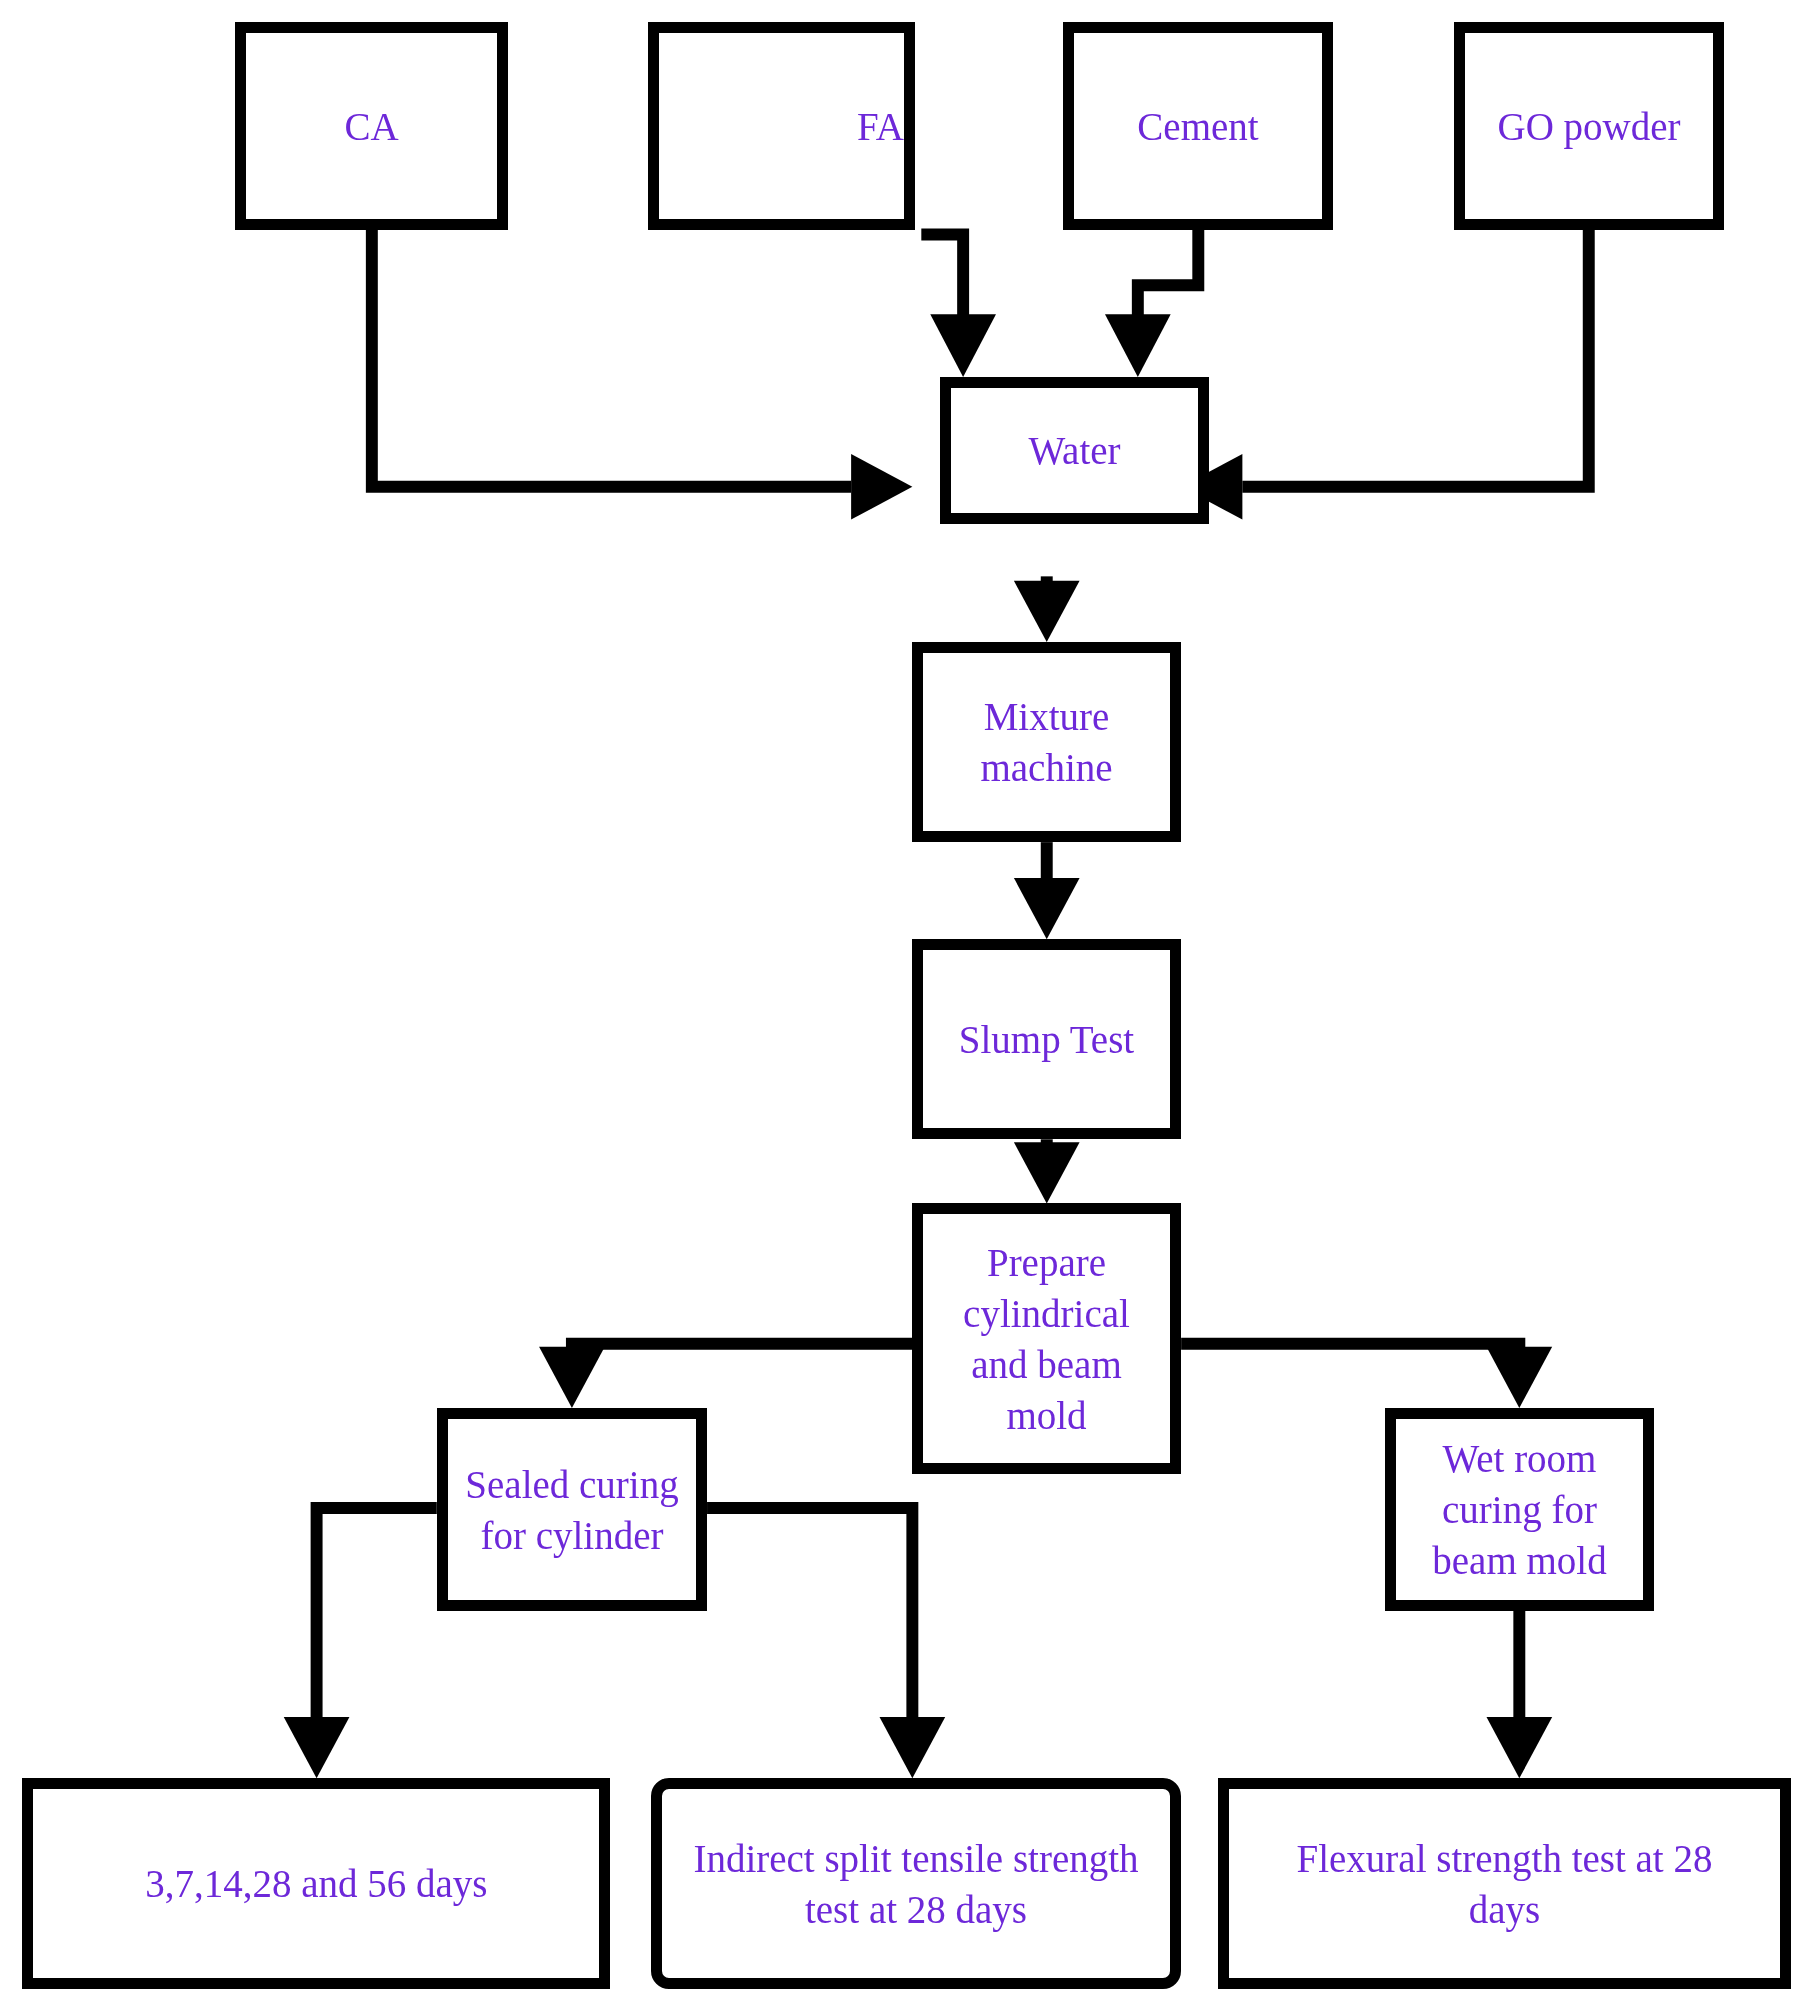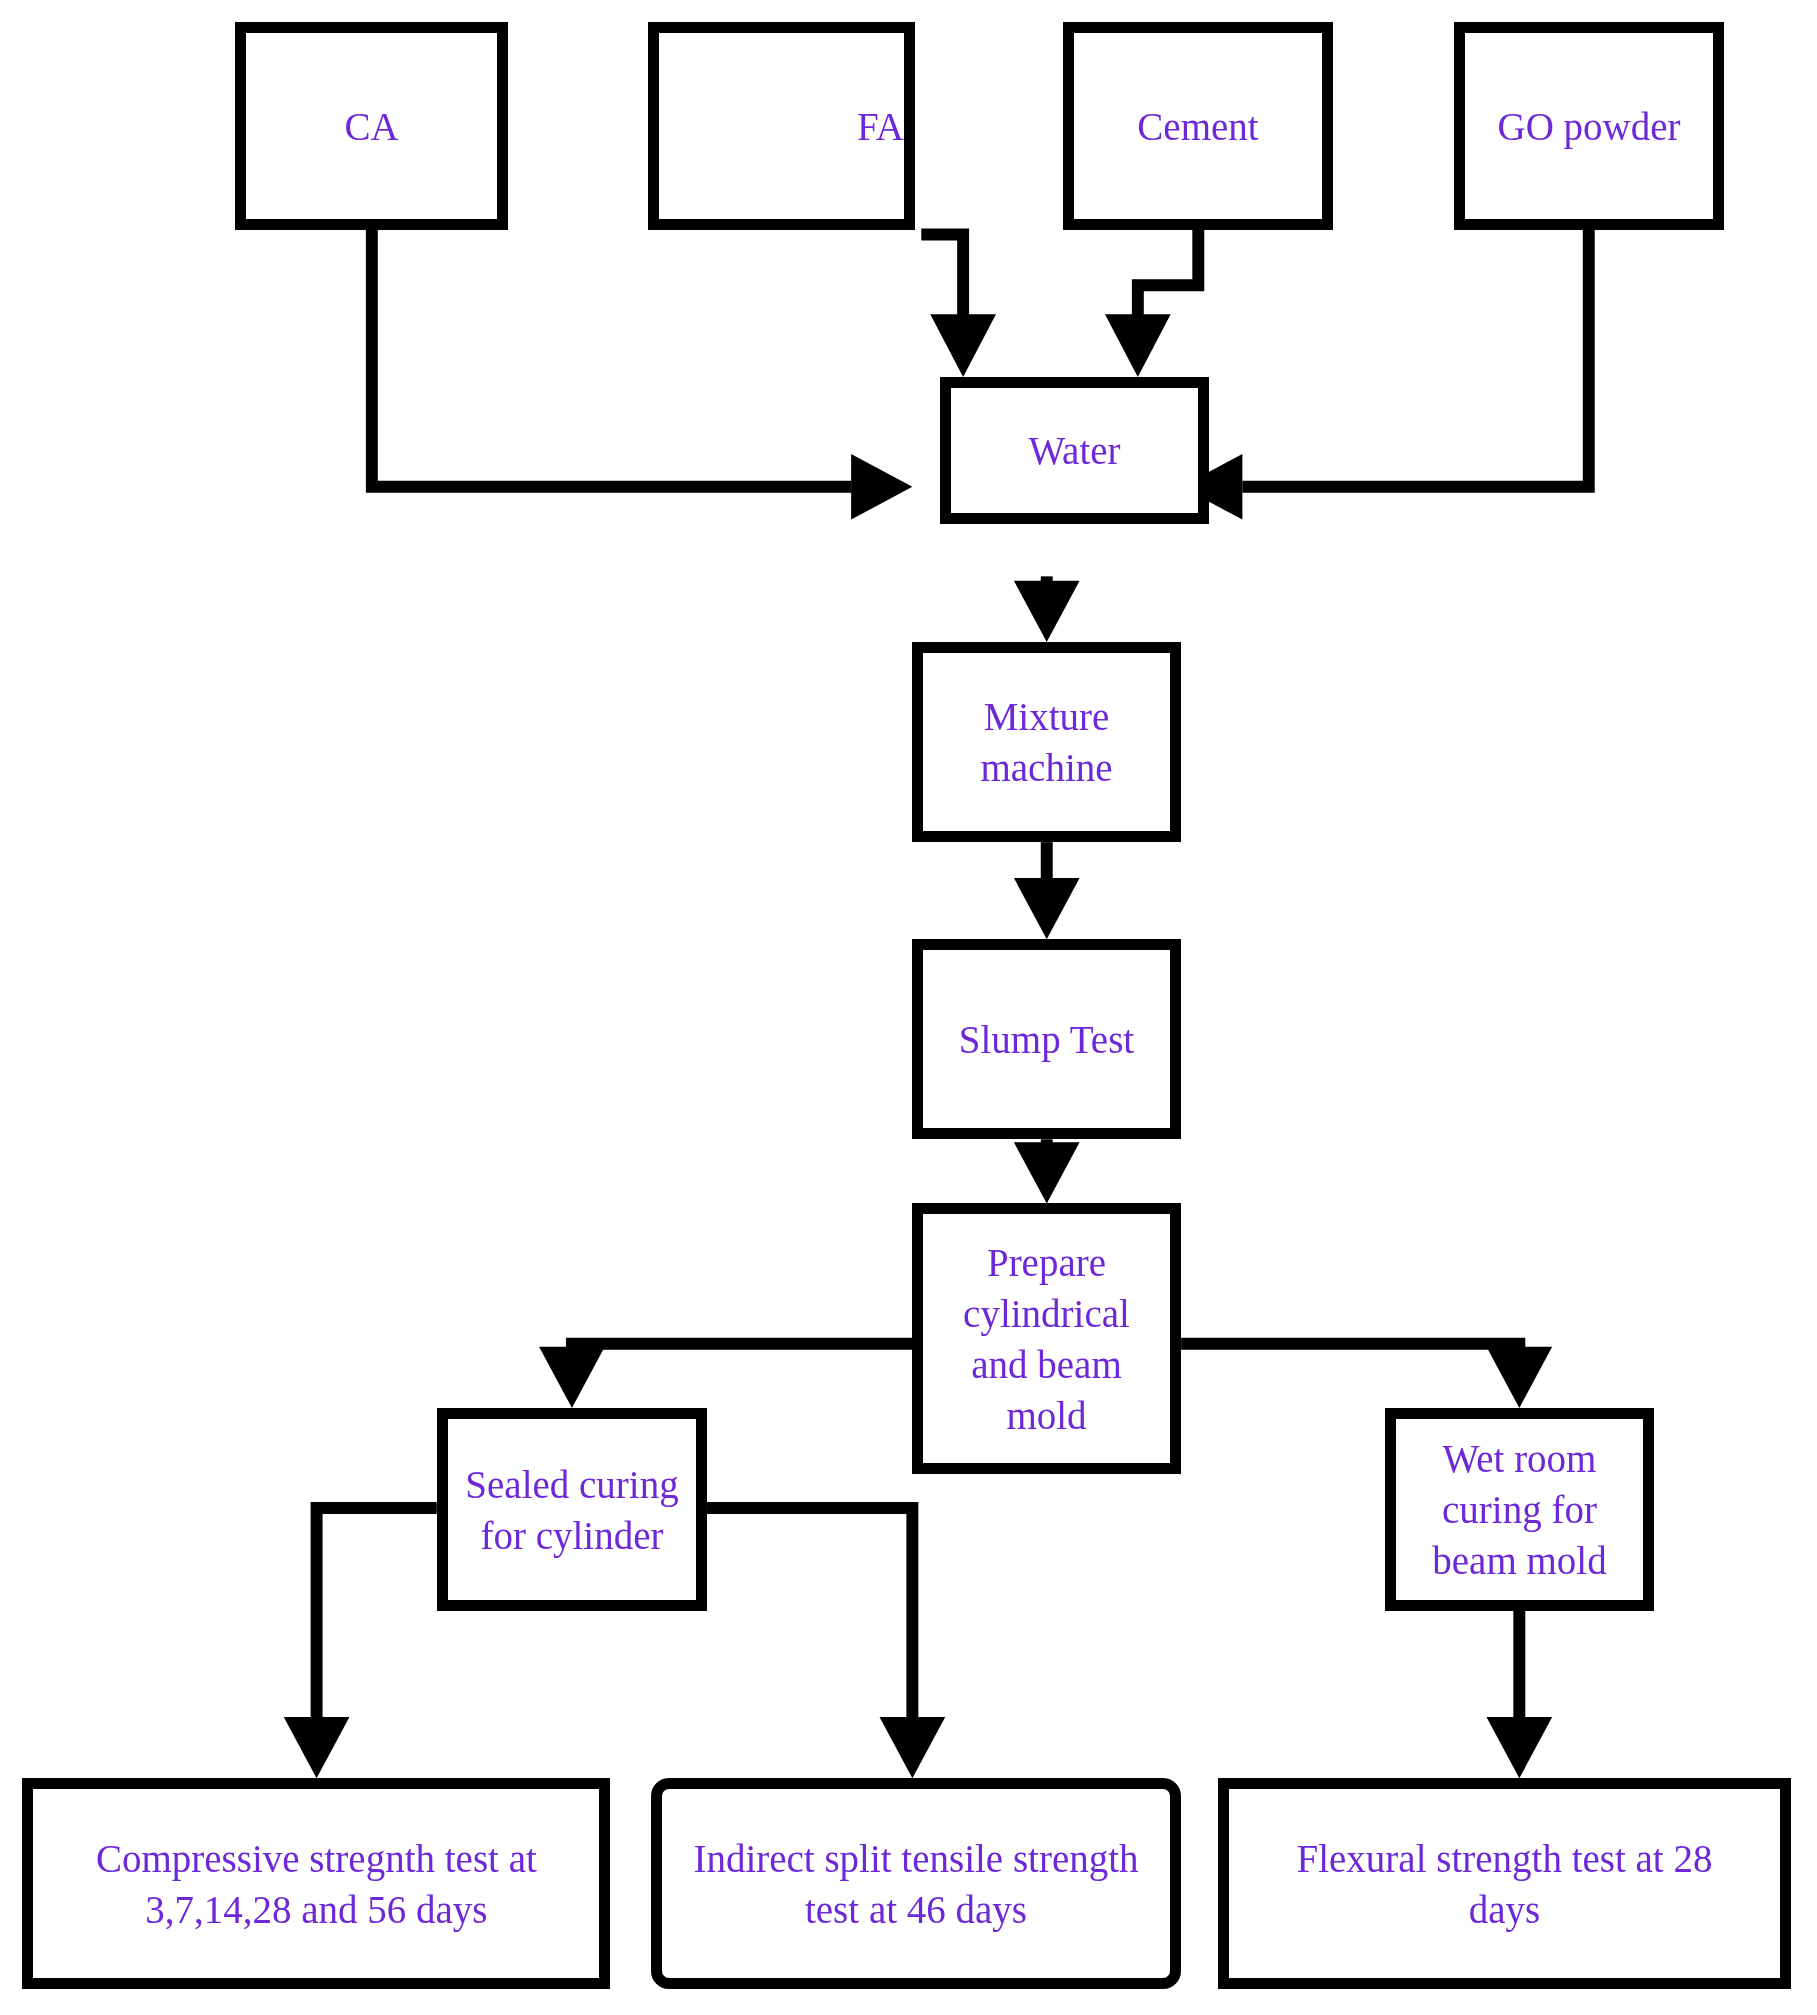--- a/index.html
+++ b/index.html
@@ -145,27 +145,26 @@
     <span>for cylinder</span>
   </div>
 
   <div class="node" style="left:1385px; top:1408px; width:269px; height:203px;">
     <span>Wet room</span>
     <span>curing for</span>
     <span>beam mold</span>
   </div>
 
   <div class="node" style="left:22.4px; top:1778px; width:588px; height:211px;">
-    <span>Compressive stregnth test at</span>
     <span>3,7,14,28 and 56 days</span>
   </div>
 
   <div class="node" style="left:651px; top:1778px; width:530px; height:211px;border-radius:18px;">
     <span>Indirect split tensile strength</span>
-    <span>test at 46 days</span>
+    <span>test at 28 days</span>
   </div>
 
   <div class="node" style="left:1218px; top:1778px; width:573px; height:211px;">
     <span>Flexural strength test at 28</span>
     <span>days</span>
   </div>
 
 </div>
 
 

